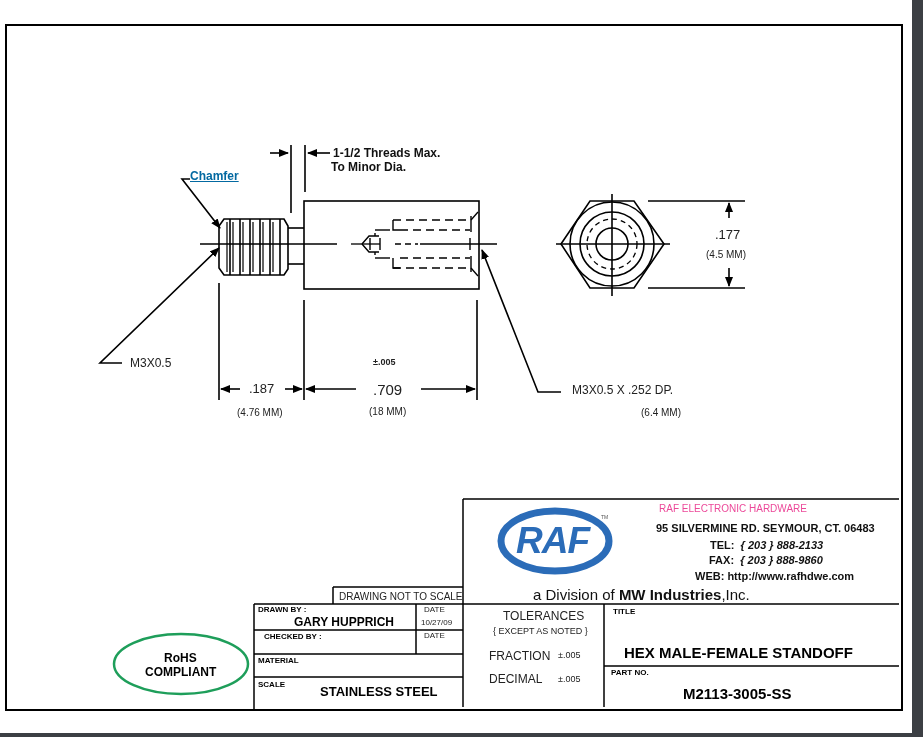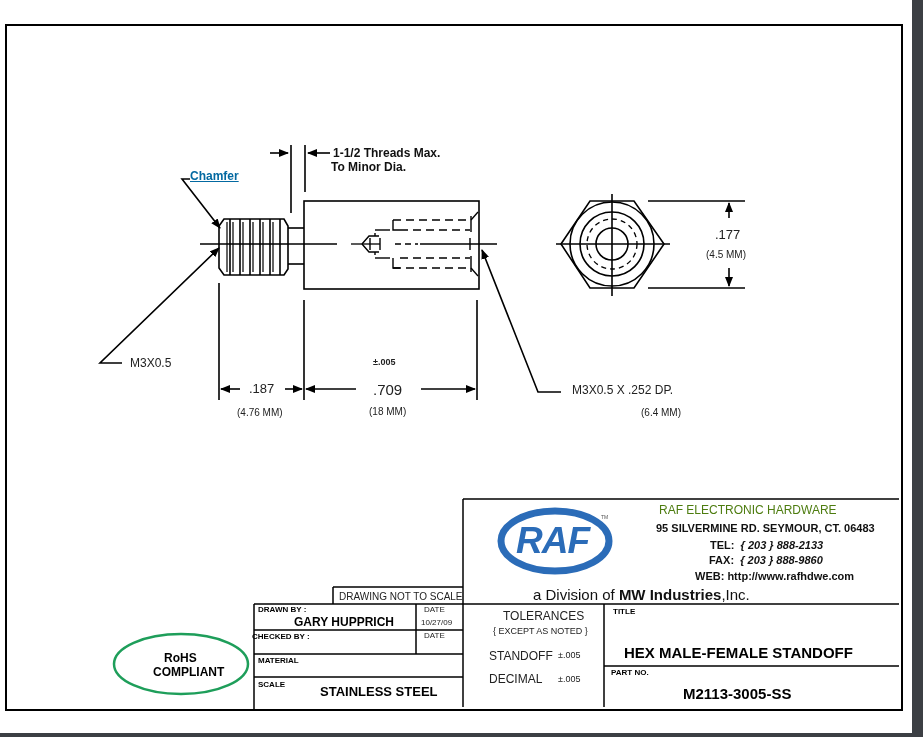--- a/index.html
+++ b/index.html
@@ -138,44 +138,44 @@
 <div class="t" style="left:237px;top:408px;font-size:10px;color:#222;">(4.76 MM)</div>
 <div class="t bold" style="left:373px;top:358px;font-size:9px;color:#222;">±.005</div>
 <div class="t" style="left:373px;top:382px;font-size:15px;color:#222;">.709</div>
 <div class="t" style="left:369px;top:407px;font-size:10px;color:#222;">(18 MM)</div>
 <div class="t" style="left:715px;top:228px;font-size:13px;color:#222;">.177</div>
 <div class="t" style="left:706px;top:250px;font-size:10px;color:#222;">(4.5 MM)</div>
 
 <div class="t bold" style="left:516px;top:522px;font-size:37px;font-style:italic;color:#2b6cb8;letter-spacing:-1px;">RAF</div>
 <div class="t" style="left:601px;top:515px;font-size:5px;color:#555;">TM</div>
 
-<div class="t" style="left:659px;top:504px;font-size:12px;color:#4d7c0f;">RAF ELECTRONIC HARDWARE</div>
+<div class="t" style="left:659px;top:504px;font-size:10px;color:#ec4899;">RAF ELECTRONIC HARDWARE</div>
 <div class="t bold" style="left:656px;top:523px;font-size:11px;color:#111;">95 SILVERMINE RD. SEYMOUR, CT. 06483</div>
 <div class="t bold" style="left:710px;top:540px;font-size:11px;color:#111;"><span>TEL:</span>&nbsp; <i>{ 203 } 888-2133</i></div>
 <div class="t bold" style="left:709px;top:555px;font-size:11px;color:#111;"><span>FAX:</span>&nbsp; <i>{ 203 } 888-9860</i></div>
 <div class="t bold" style="left:695px;top:571px;font-size:11px;color:#111;"><span>WEB:</span> <span>http://www.rafhdwe.com</span></div>
 <div class="t" style="left:533px;top:587px;font-size:15px;color:#111;"><span>a Division of</span> <b>MW Industries</b><span>,Inc.</span></div>
 
 <div class="t" style="left:339px;top:592px;font-size:10px;color:#222;text-align:right;">DRAWING NOT TO SCALE</div>
 <div class="t cell-label" style="left:258px;top:606px;">DRAWN BY :</div>
 <div class="t bold" style="left:294px;top:616px;font-size:12px;">GARY HUPPRICH</div>
 <div class="t" style="left:424px;top:606px;font-size:8px;color:#222;">DATE</div>
 <div class="t" style="left:421px;top:619px;font-size:8px;color:#222;">10/27/09</div>
-<div class="t cell-label" style="left:252px;top:633px;">CHECKED BY :</div>
+<div class="t cell-label" style="left:264px;top:633px;">CHECKED BY :</div>
 <div class="t" style="left:424px;top:632px;font-size:8px;color:#222;">DATE</div>
 <div class="t cell-label" style="left:258px;top:657px;">MATERIAL</div>
 <div class="t bold" style="left:320px;top:661px;font-size:13px;margin-top:24px;">STAINLESS STEEL</div>
 <div class="t cell-label" style="left:258px;top:681px;">SCALE</div>
 
 <div class="t" style="left:503px;top:610px;font-size:12px;color:#222;">TOLERANCES</div>
 <div class="t" style="left:493px;top:627px;font-size:9px;color:#222;">{ EXCEPT AS NOTED }</div>
-<div class="t" style="left:489px;top:650px;font-size:12px;color:#222;">STANDOFF</div>
+<div class="t" style="left:489px;top:650px;font-size:12px;color:#222;">FRACTION</div>
 <div class="t" style="left:558px;top:651px;font-size:9px;color:#222;">±.005</div>
 <div class="t" style="left:489px;top:673px;font-size:12px;color:#222;">DECIMAL</div>
 <div class="t" style="left:558px;top:675px;font-size:9px;color:#222;">±.005</div>
 
 <div class="t cell-label" style="left:613px;top:608px;">TITLE</div>
 <div class="t bold" style="left:624px;top:645px;font-size:15px;">HEX MALE-FEMALE STANDOFF</div>
 <div class="t cell-label" style="left:611px;top:669px;">PART NO.</div>
 <div class="t bold" style="left:659px;top:686px;font-size:15px;margin-left:24px;">M2113-3005-SS</div>
 
 <div class="t bold" style="left:164px;top:652px;font-size:12px;">RoHS</div>
-<div class="t bold" style="left:145px;top:666px;font-size:12px;margin-left:8px;">COMPLIANT</div>
+<div class="t bold" style="left:145px;top:666px;font-size:12px;">COMPLIANT</div>
 
 </body></html>

